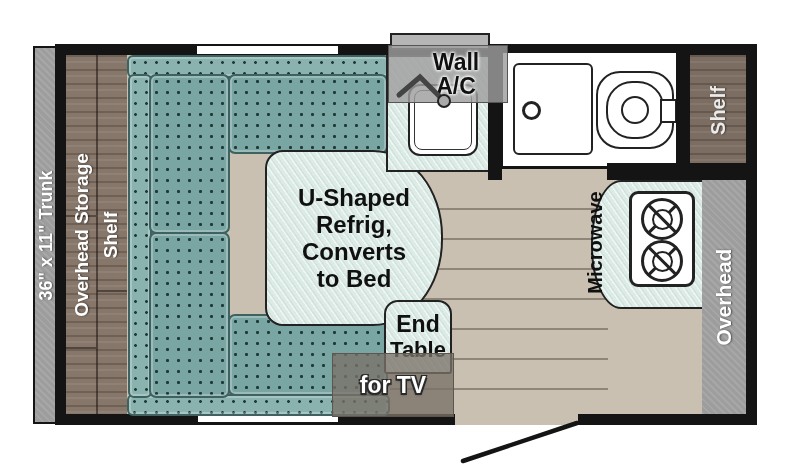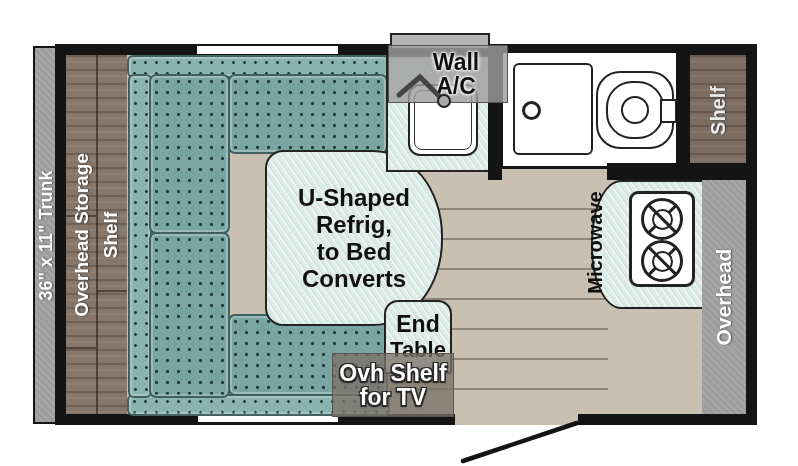--- a/index.html
+++ b/index.html
@@ -111,22 +111,22 @@
   <div class="abs backrest" style="left:128px;top:74px;width:20px;height:320px;z-index:2;"></div>
   <div class="abs cushion" style="left:149px;top:74px;width:77px;height:156px;z-index:2;"></div>
   <div class="abs cushion" style="left:149px;top:232px;width:77px;height:162px;z-index:2;"></div>
   <div class="abs cushion" style="left:228px;top:74px;width:156px;height:76px;z-index:2;"></div>
   <div class="abs cushion" style="left:228px;top:314px;width:156px;height:78px;z-index:2;"></div>
 
   <div class="abs mint center" style="left:225px;top:150px;width:174px;height:172px;z-index:2;
               border-radius:18px 70px 70px 18px / 18px 86px 86px 18px;margin-left:40px;">
     <span class="blacktx" style="font-size:24px;line-height:27px;">U-Shaped</span>
     <span class="blacktx" style="font-size:24px;line-height:27px;">Refrig,</span>
+    <span class="blacktx" style="font-size:24px;line-height:27px;">Converts</span>
     <span class="blacktx" style="font-size:24px;line-height:27px;">to Bed</span>
-    <span class="blacktx" style="font-size:24px;line-height:27px;">Converts</span>
   </div>
 
   <div class="abs mint" style="left:386px;top:55px;width:102px;height:113px;z-index:2;"></div>
   <div class="abs linebox" style="left:408px;top:84px;width:66px;height:68px;border-radius:12px;z-index:2;">
     <div style="position:absolute;inset:4px;border:1.5px solid #333;border-radius:8px;"></div>
   </div>
 
   <div class="abs" style="left:390px;top:33px;width:96px;height:13px;background:#b5b5b5;border:2px solid #222;z-index:2;"></div>
   <div class="abs center" style="left:388px;top:45px;width:102px;height:56px;background:rgba(158,158,158,.82);
               border:1px solid #555;z-index:3;padding-left:16px;">
@@ -181,21 +181,20 @@
     </div>
   </div>
 
   <div class="abs mint center" style="left:384px;top:300px;width:64px;height:70px;z-index:2;border-radius:14px 14px 3px 3px;">
     <span class="blacktx" style="font-size:23px;line-height:25px;">End</span>
     <span class="blacktx" style="font-size:22px;line-height:25px;">Table</span>
   </div>
 
   <div class="abs center" style="left:332px;top:353px;width:120px;height:62px;z-index:3;
               background:rgba(122,114,104,.78);border:1px solid #5d564e;">
-    <span class="outline" style="font-size:23px;line-height:24px;">Ovh Shelf</span>
     <span class="outline" style="font-size:23px;line-height:24px;">for TV</span>
   </div>
 
   <div class="abs floor" style="left:455px;top:413px;width:123px;height:12px;z-index:3;"></div>
 
   <svg class="abs" width="798" height="466" viewBox="0 0 798 466" style="left:0;top:0;z-index:5;pointer-events:none;">
     <g>
       <path d="M443,100 L420,77 L399,95" fill="none" stroke="#444" stroke-width="5" stroke-linecap="round"></path>
       <circle cx="444" cy="101" r="6" fill="#aaa" stroke="#222" stroke-width="2"></circle>
     </g>

